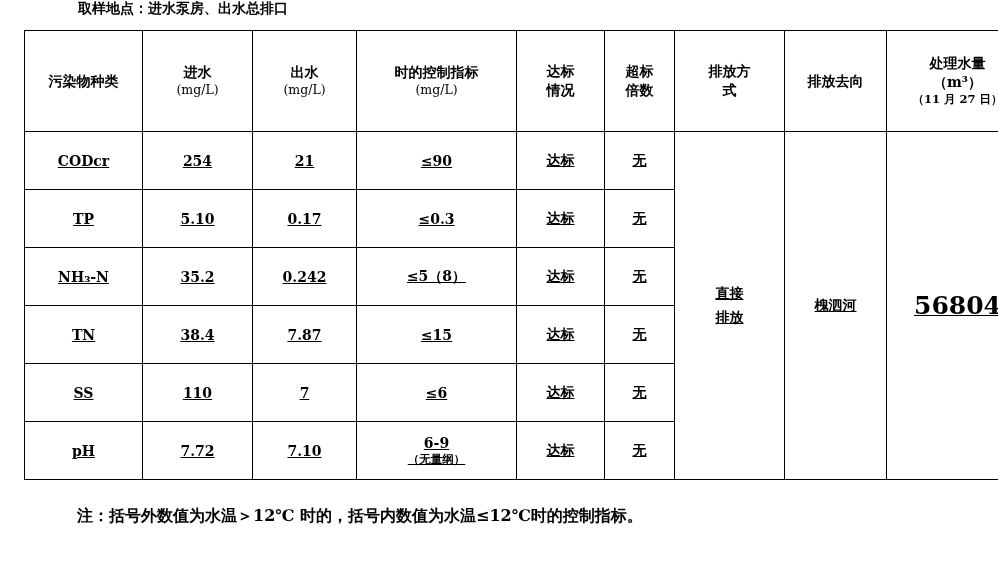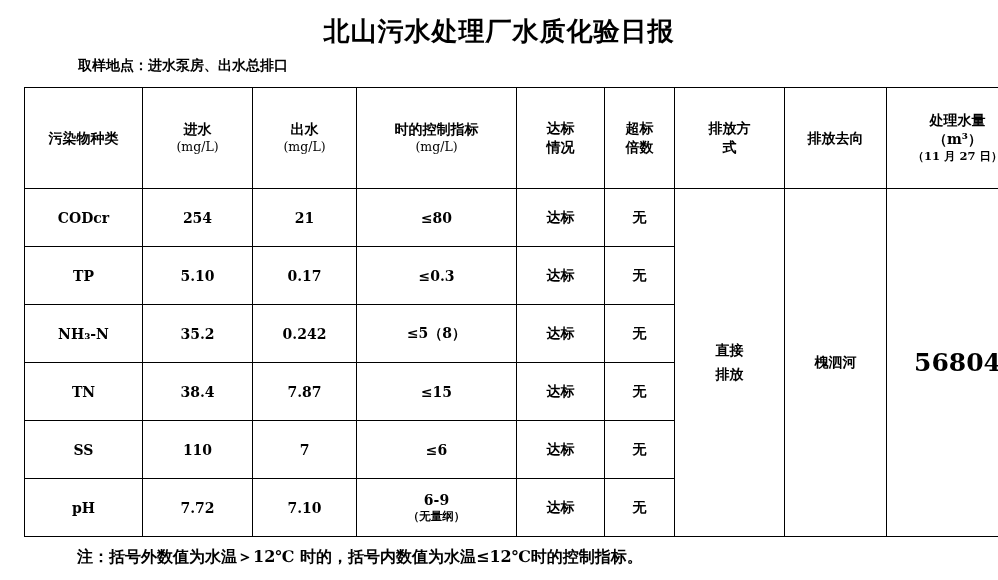--- a/index.html
+++ b/index.html
@@ -59,20 +59,21 @@
     padding: 2px 1px;
   }
   table.report thead th {
     height: 96px;
     font-weight: bold;
     line-height: 1.35;
   }
   table.report tbody td {
     height: 53px;
     font-weight: bold;
+    text-decoration: underline;
   }
   .col-name   { width: 118px; }
   .col-in     { width: 110px; }
   .col-out    { width: 104px; }
   .col-std    { width: 160px; }
   .col-comply { width: 88px; }
   .col-excess { width: 70px; }
   .col-method { width: 110px; }
   .col-dest   { width: 102px; }
   .col-volume { width: 142px; }
@@ -96,36 +97,35 @@
   .big-value {
     font-size: 25px;
     font-weight: bold;
     font-family: "DejaVu Serif", "Liberation Serif", serif;
   }
   .method-cell, .dest-cell {
     font-size: 16px;
     line-height: 1.7;
   }
   .footnote {
-    margin: 10px auto 0 auto;
+    margin: 26px auto 0 auto;
     width: 944px;
     font-size: 16px;
     font-weight: bold;
     text-align: left;
     padding-left: 50px;
     box-sizing: border-box;
     font-family: "DejaVu Serif", "Liberation Serif", serif;
   }
 </style>
 </head>
 <body>
 
 <div class="page">
 
-  <div class="title">北山污水处理厂水质化验日报</div>
 
   <div class="meta-row">
     <span class="meta-left">取样地点：进水泵房、出水总排口</span>
   </div>
 
   <table class="report">
     <colgroup>
       <col class="col-name">
       <col class="col-in">
       <col class="col-out">
@@ -173,21 +173,21 @@
           <span class="hdr-line">（m³）</span>
           <span class="small-note">（11 月 27 日）</span>
         </th>
       </tr>
     </thead>
     <tbody>
       <tr>
         <td>CODcr</td>
         <td>254</td>
         <td>21</td>
-        <td>≤80</td>
+        <td>≤90</td>
         <td>达标</td>
         <td>无</td>
         <td class="method-cell" rowspan="6">
           <span class="hdr-line">直接</span>
           <span class="hdr-line">排放</span>
         </td>
         <td class="dest-cell" rowspan="6">槐泗河</td>
         <td rowspan="6">
           <span class="big-value">56804</span>
         </td>

